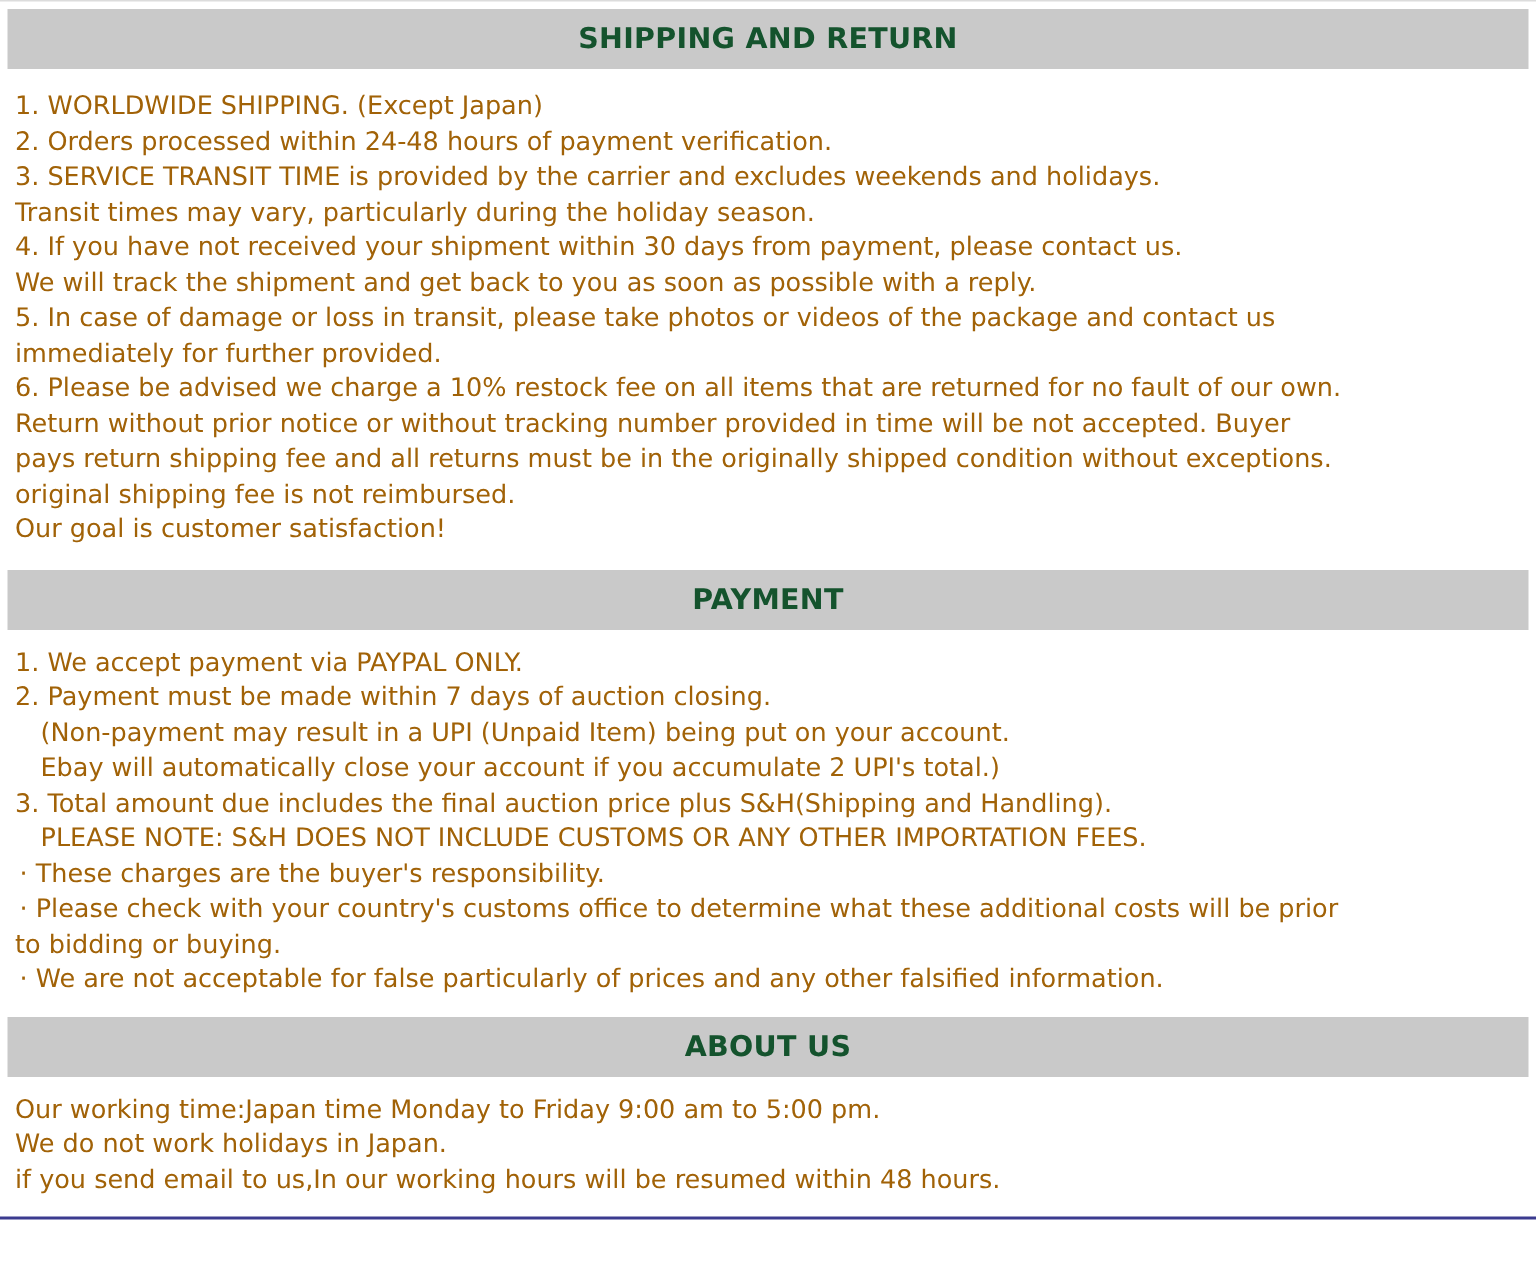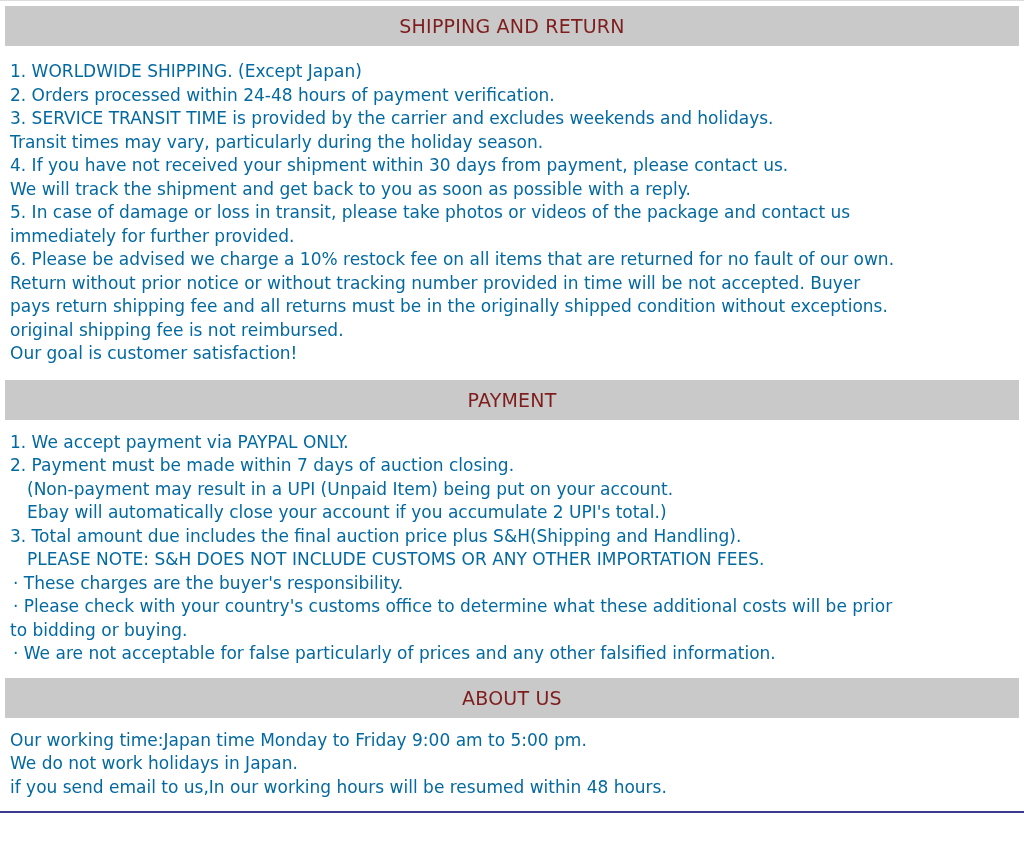--- a/index.html
+++ b/index.html
@@ -21,28 +21,28 @@
   .section-header {
     margin: 0 5px;
     height: 40px;
     background: #c9c9c9;
     display: flex;
     align-items: center;
     justify-content: center;
   }
   .section-header .title-text {
     font-size: 19px;
-    font-weight: normal;
-    color: #7f1d1d;
+    font-weight: bold;
+    color: #14532d;
     letter-spacing: 0.2px;
     white-space: nowrap;
   }
   .section-body {
     padding: 0 10px;
-    color: #0369a1;
+    color: #a16207;
     font-size: 17px;
   }
   .body-line {
     line-height: 23.5px;
     height: 23.5px;
     white-space: nowrap;
     overflow: hidden;
   }
   .indent-0 { padding-left: 0; }
   .indent-1 { padding-left: 17px; }

